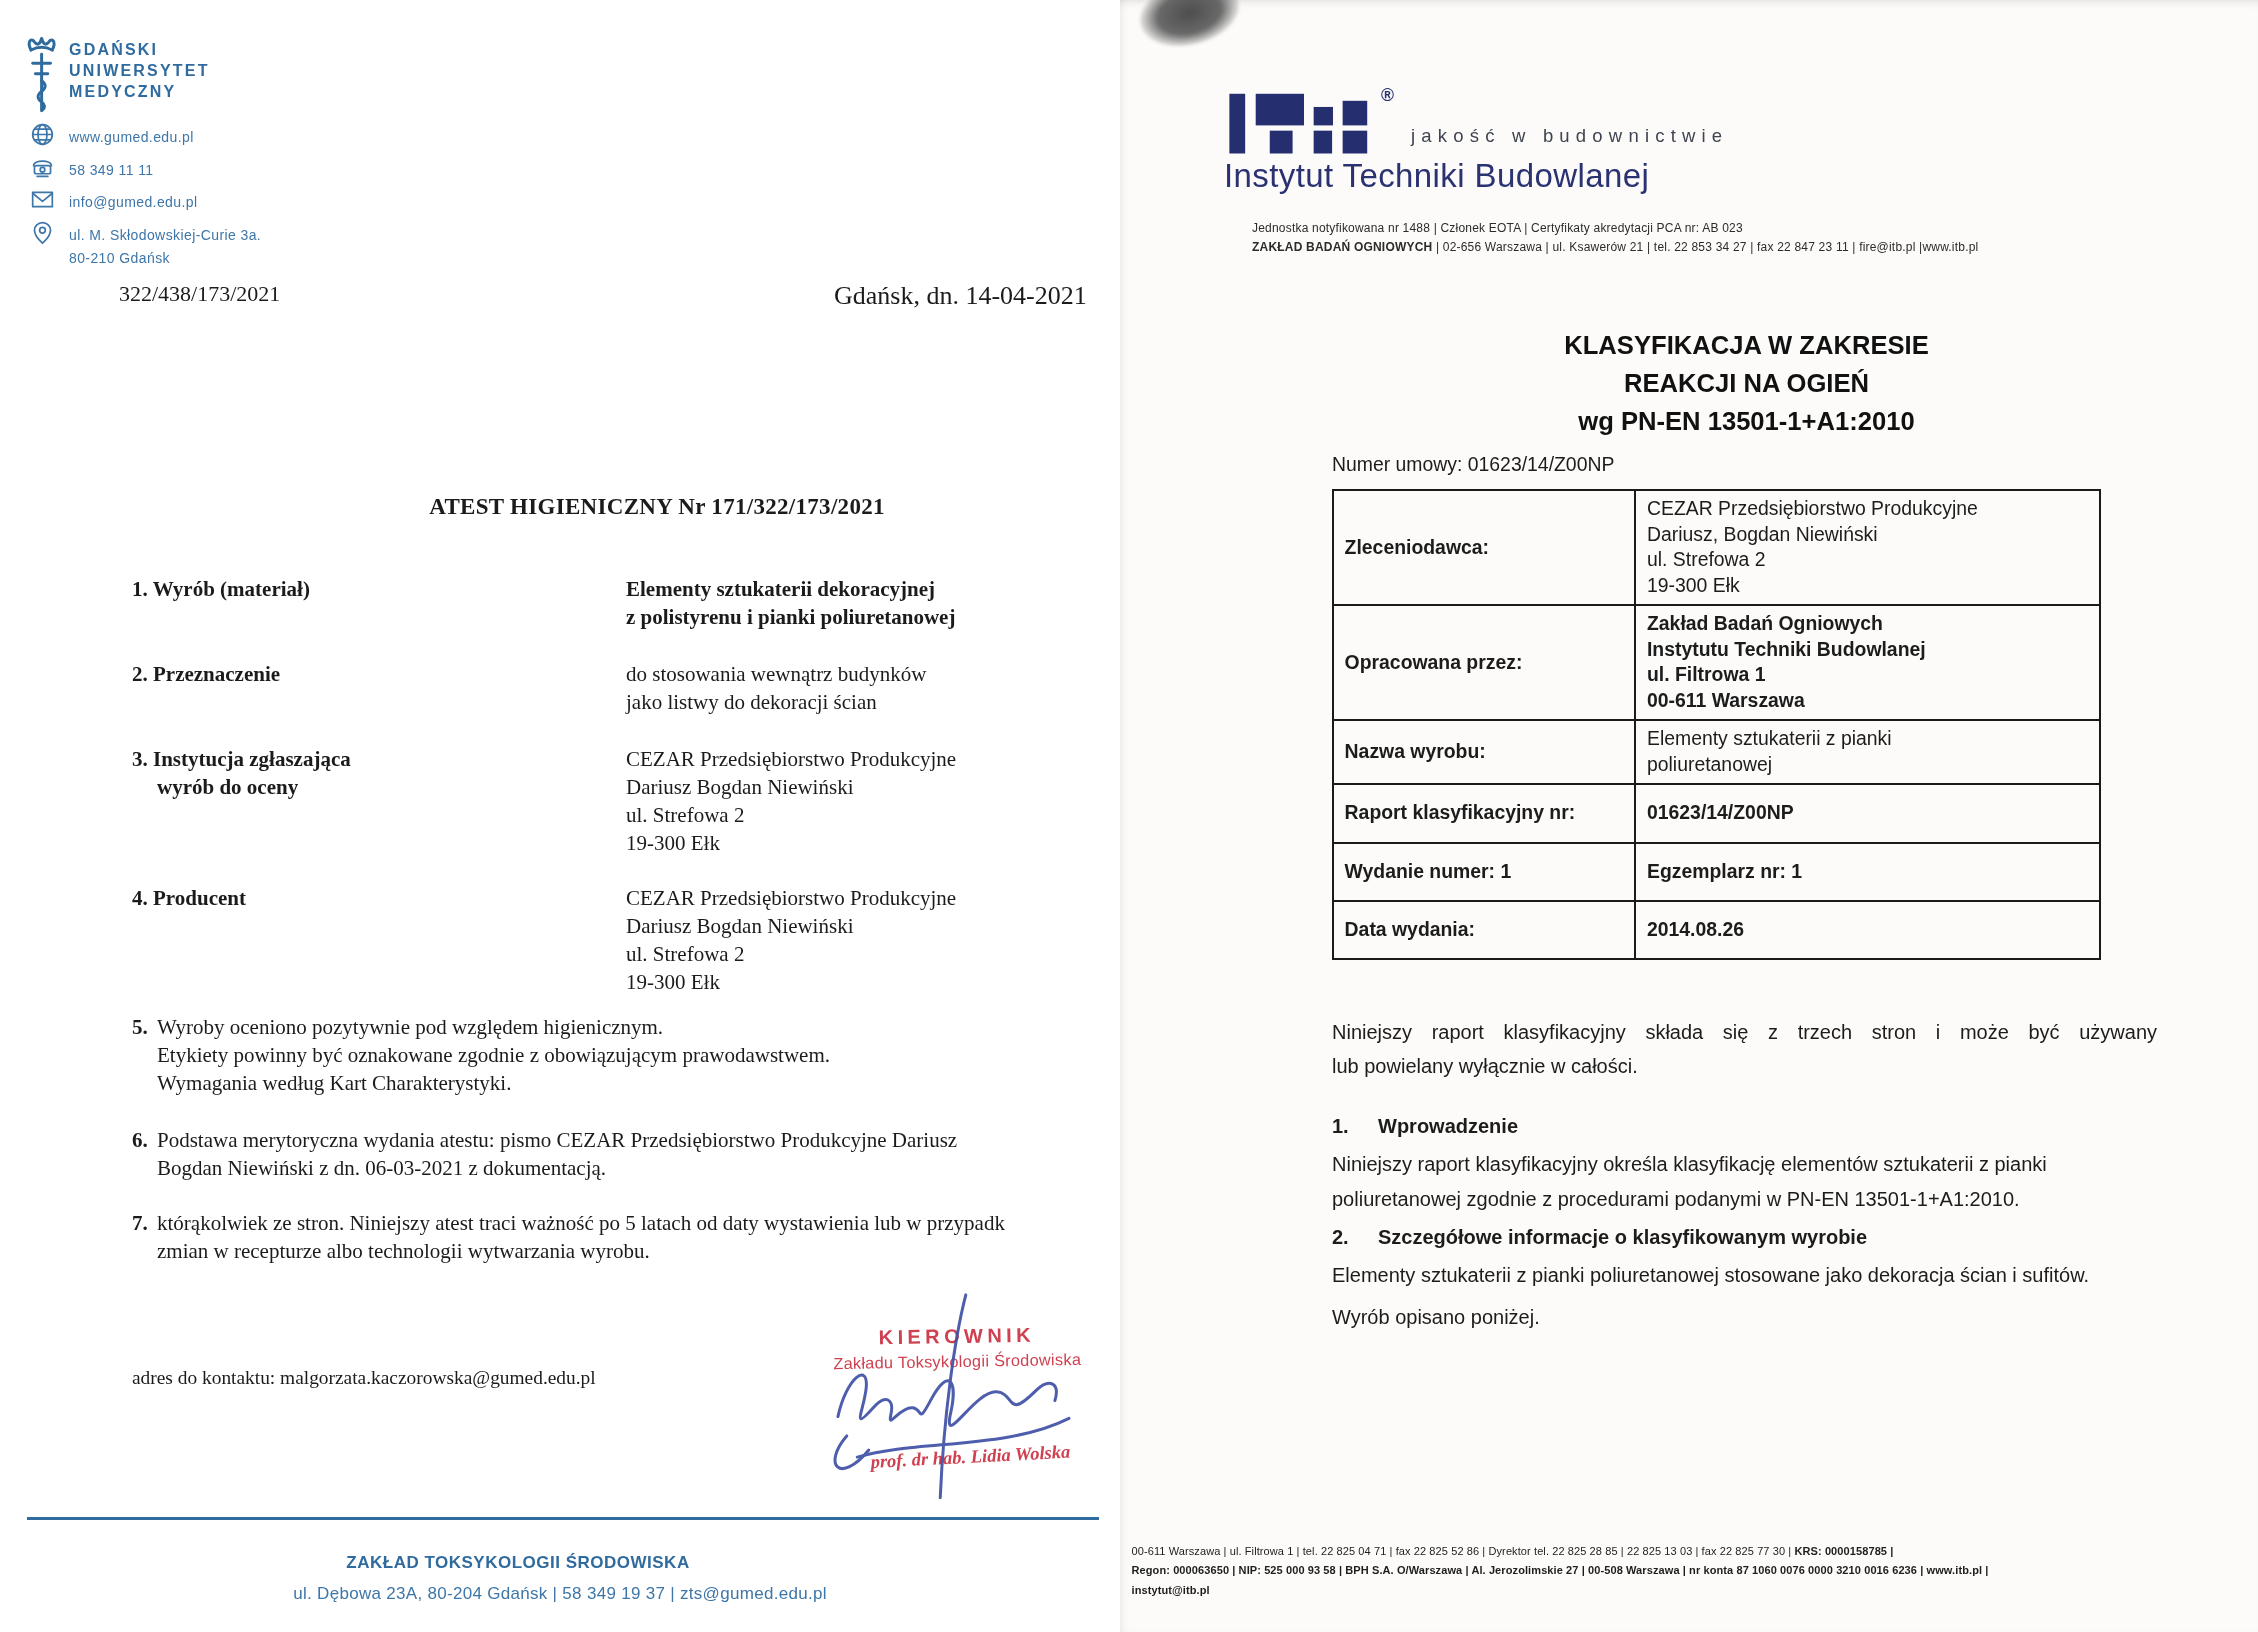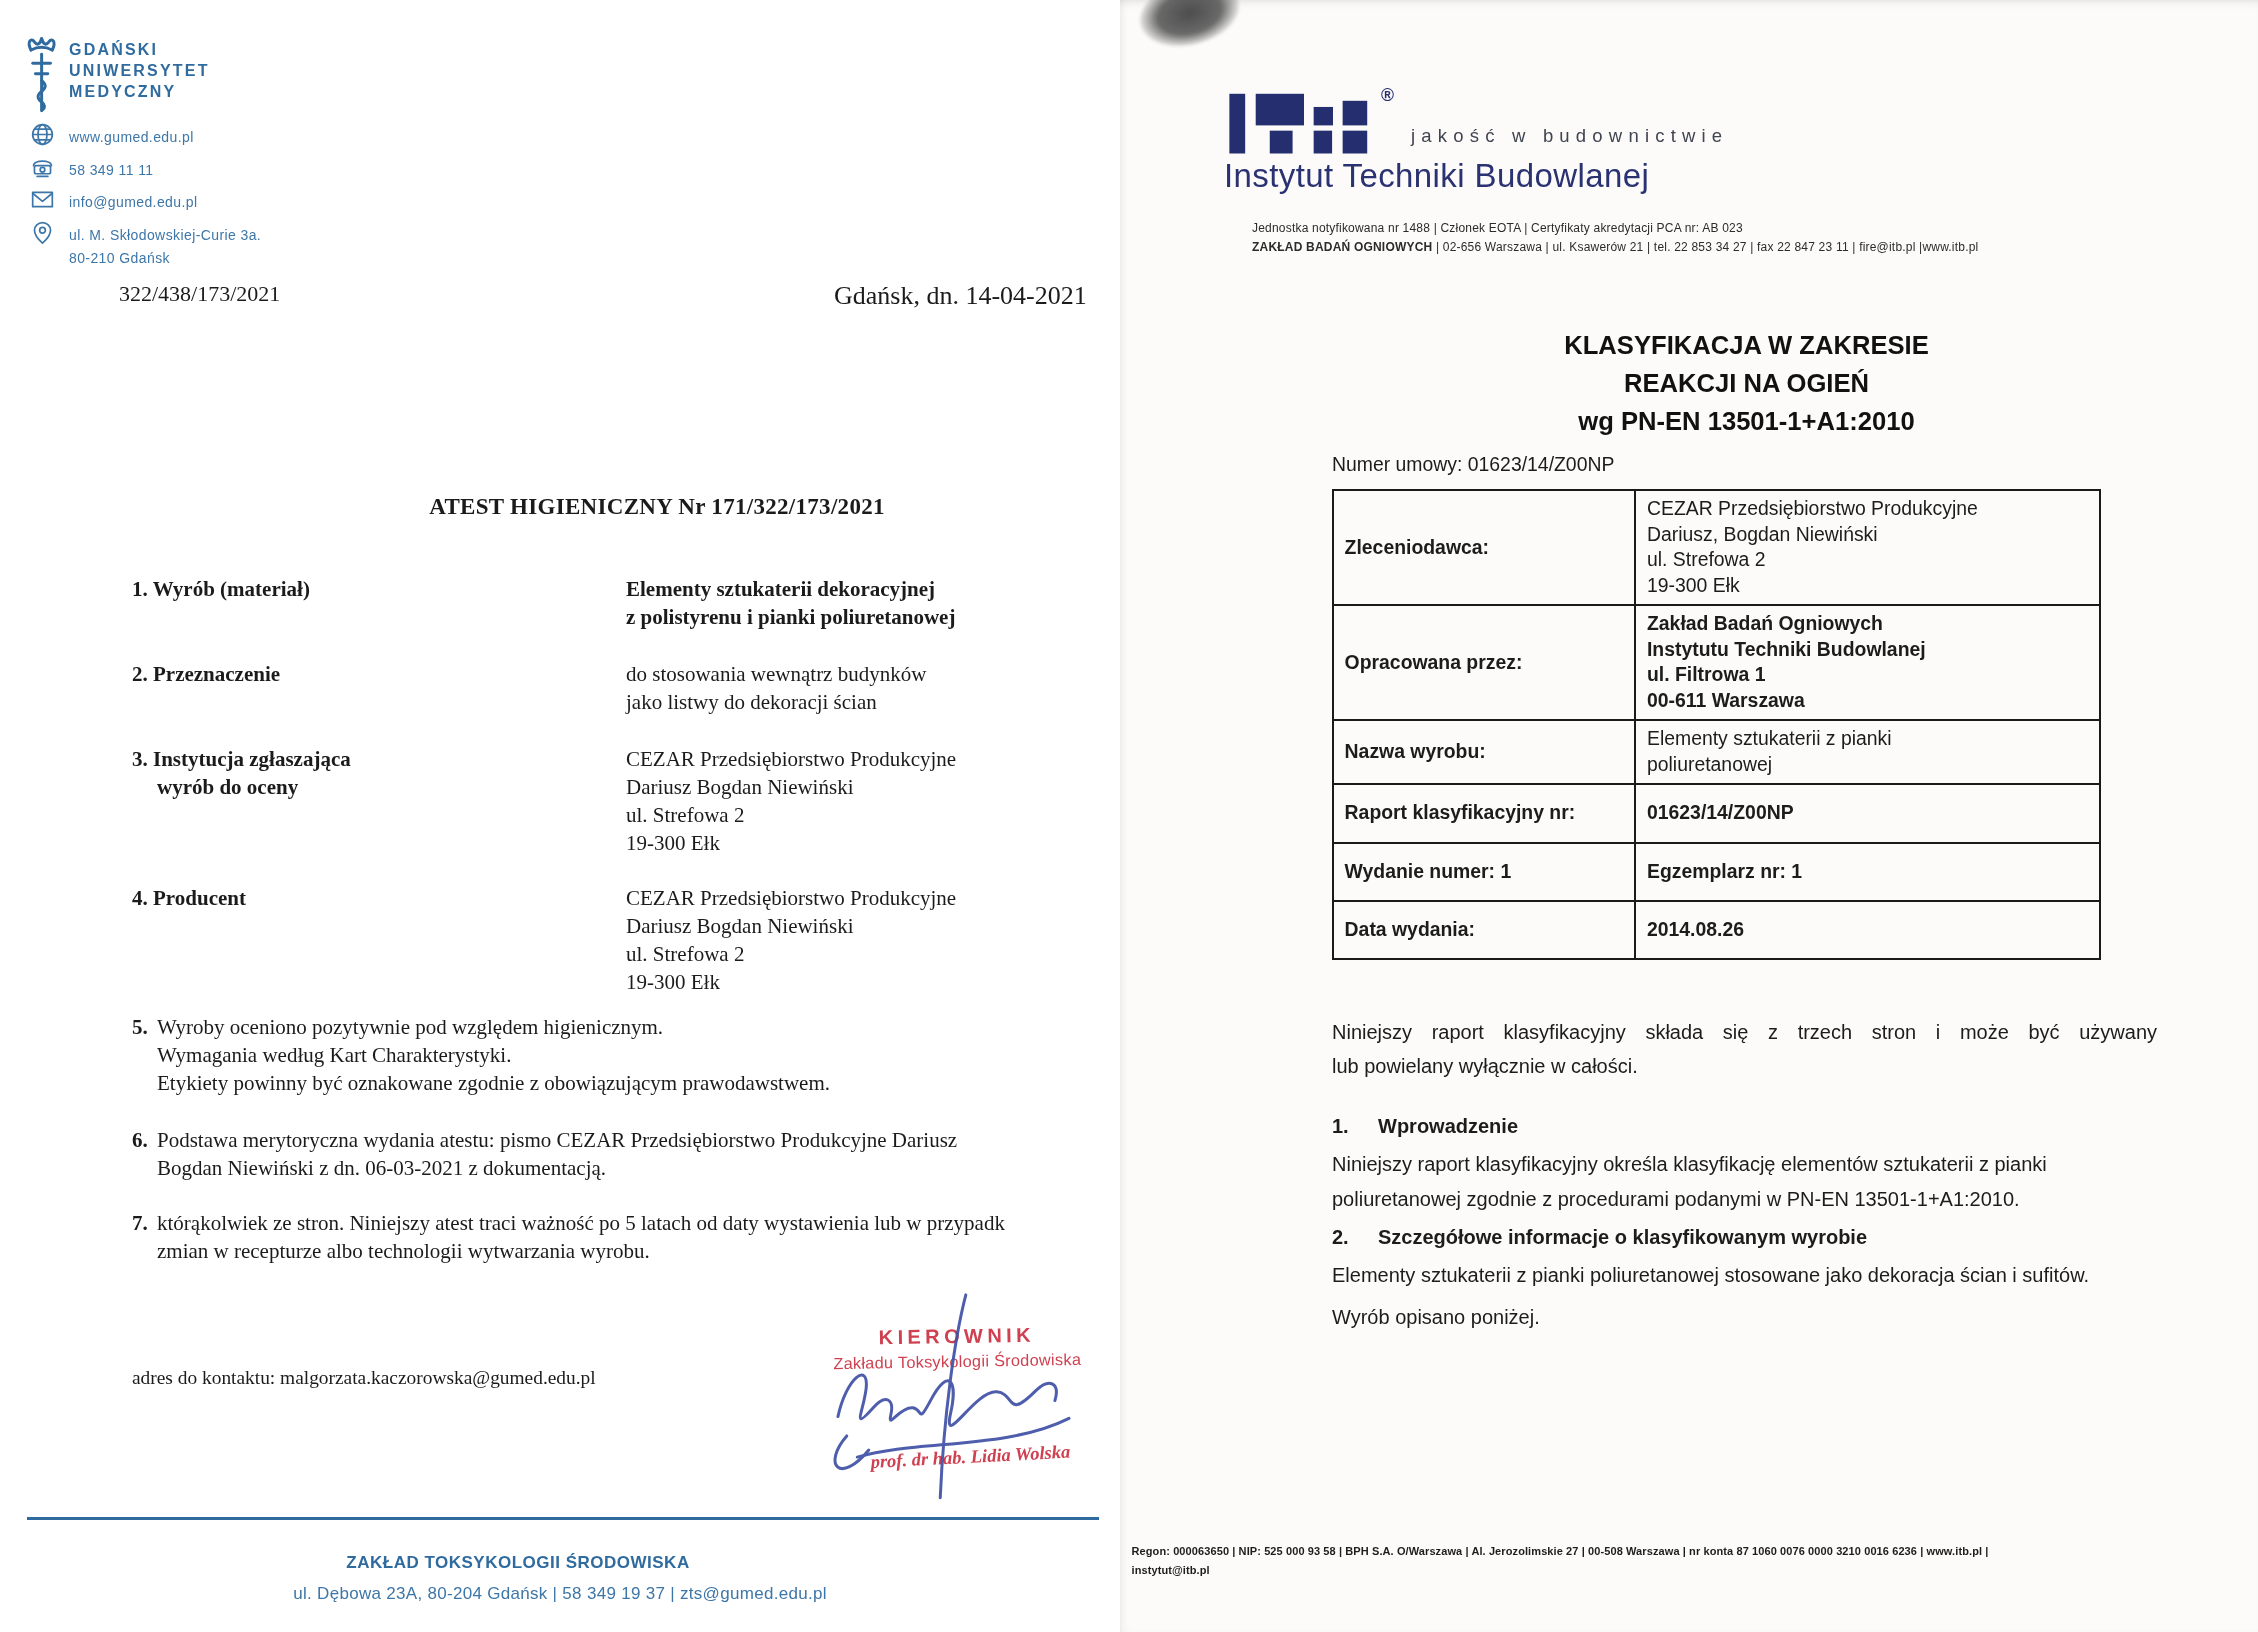--- a/index.html
+++ b/index.html
@@ -188,22 +188,22 @@
         <div class="nowrap">Dariusz Bogdan Niewiński</div>
         <div class="nowrap">ul. Strefowa 2</div>
         <div class="nowrap">19-300  Ełk</div>
       </div>
     </div>
 
     <div class="para" style="top:1013px;">
       <span class="pnum">5.</span>
       <div>
         <div class="nowrap">Wyroby oceniono pozytywnie pod względem higienicznym.</div>
+        <div class="nowrap">Etykiety powinny być oznakowane zgodnie z obowiązującym prawodawstwem.</div>
         <div class="nowrap">Wymagania według Kart Charakterystyki.</div>
-        <div class="nowrap">Etykiety powinny być oznakowane zgodnie z obowiązującym prawodawstwem.</div>
       </div>
     </div>
     <div class="para" style="top:1126px;">
       <span class="pnum">6.</span>
       <div>
         <div class="nowrap">Podstawa merytoryczna wydania atestu: pismo CEZAR Przedsiębiorstwo Produkcyjne Dariusz</div>
         <div class="nowrap">Bogdan Niewiński z dn. 06-03-2021 z dokumentacją.</div>
       </div>
     </div>
     <div class="para" style="top:1209px;">
@@ -330,18 +330,21 @@
       <div class="nowrap">poliuretanowej zgodnie z procedurami podanymi w PN-EN 13501-1+A1:2010.</div>
     </div>
 
     <div class="sec-head" style="top:1226px;">
       <span class="snum">2.</span><span>Szczegółowe informacje o klasyfikowanym wyrobie</span>
     </div>
     <div class="sec-body nowrap" style="top:1258px;">Elementy sztukaterii z pianki poliuretanowej stosowane jako dekoracja ścian i sufitów.</div>
     <div class="sec-body nowrap" style="top:1300px;">Wyrób opisano poniżej.</div>
 
     <div class="itb-footer">
+      <div class="fl1 nowrap">
+        <span>00-611 Warszawa  |  ul. Filtrowa 1  |  tel. 22 825 04 71  |  fax 22 825 52 86  |  Dyrektor tel. 22 825 28 85  |  22 825 13 03  |  fax 22 825 77 30  |  </span><b>KRS: 0000158785  |</b>
+      </div>
       <div class="fl2 nowrap">Regon: 000063650 | NIP: 525 000 93 58 | BPH S.A. O/Warszawa | Al. Jerozolimskie 27 | 00-508 Warszawa | nr konta 87 1060 0076 0000 3210 0016 6236 | www.itb.pl |</div>
       <div class="fl3 nowrap">instytut@itb.pl</div>
     </div>
   </section>
 </div>
 
 
 </body></html>

